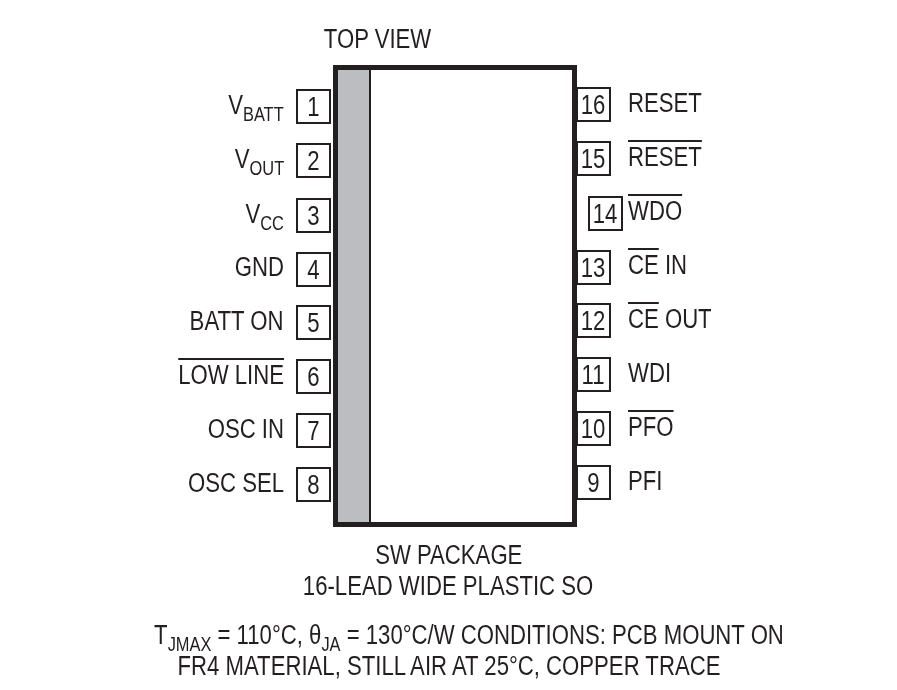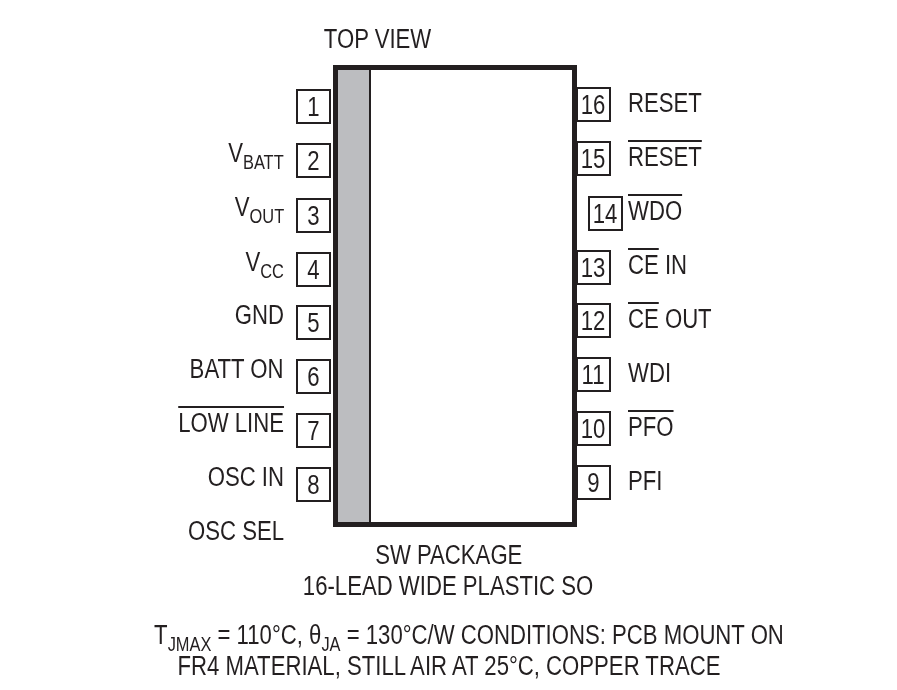--- a/index.html
+++ b/index.html
@@ -8,21 +8,21 @@
   .cond { transform:scaleX(0.82); transform-origin:center; display:inline-block; white-space:nowrap; }
   .title { position:absolute; left:0; width:756px; text-align:center; font-size:27px; }
   .chip { position:absolute; left:333px; top:65px; width:244px; height:462px;
           box-sizing:border-box; border:5px solid #231f20; background:#fff; }
   .stripe { position:absolute; left:0; top:0; width:31px; height:100%; background:#bcbdc0;
             border-right:2px solid #231f20; }
   .pinbox { position:absolute; width:35px; height:35px; box-sizing:border-box;
             border:2px solid #231f20; background:#fff; font-size:27px; text-align:center; line-height:33px; }
   .pinbox span { display:inline-block; transform:scaleX(0.82); }
   .lbl { position:absolute; font-size:27px; white-space:nowrap; line-height:30px; }
-  .lbl-l { right:613px; text-align:right;margin-top:48px; }
+  .lbl-l { right:613px; text-align:right; }
   .lbl-r { left:628px; text-align:left;text-decoration:underline; }
   .lbl .in { display:inline-block; transform:scaleX(0.82); }
   .lbl-l .in { transform-origin:right center; }
   .lbl-r .in { transform-origin:left center; }
   .ov { text-decoration:overline; }
   sub { font-size:20px; vertical-align:-7px; line-height:0; }
   .notes { position:absolute; left:0; width:897px; text-align:center; font-size:27px; line-height:31px; }
 </style>
 </head>
 <body>

